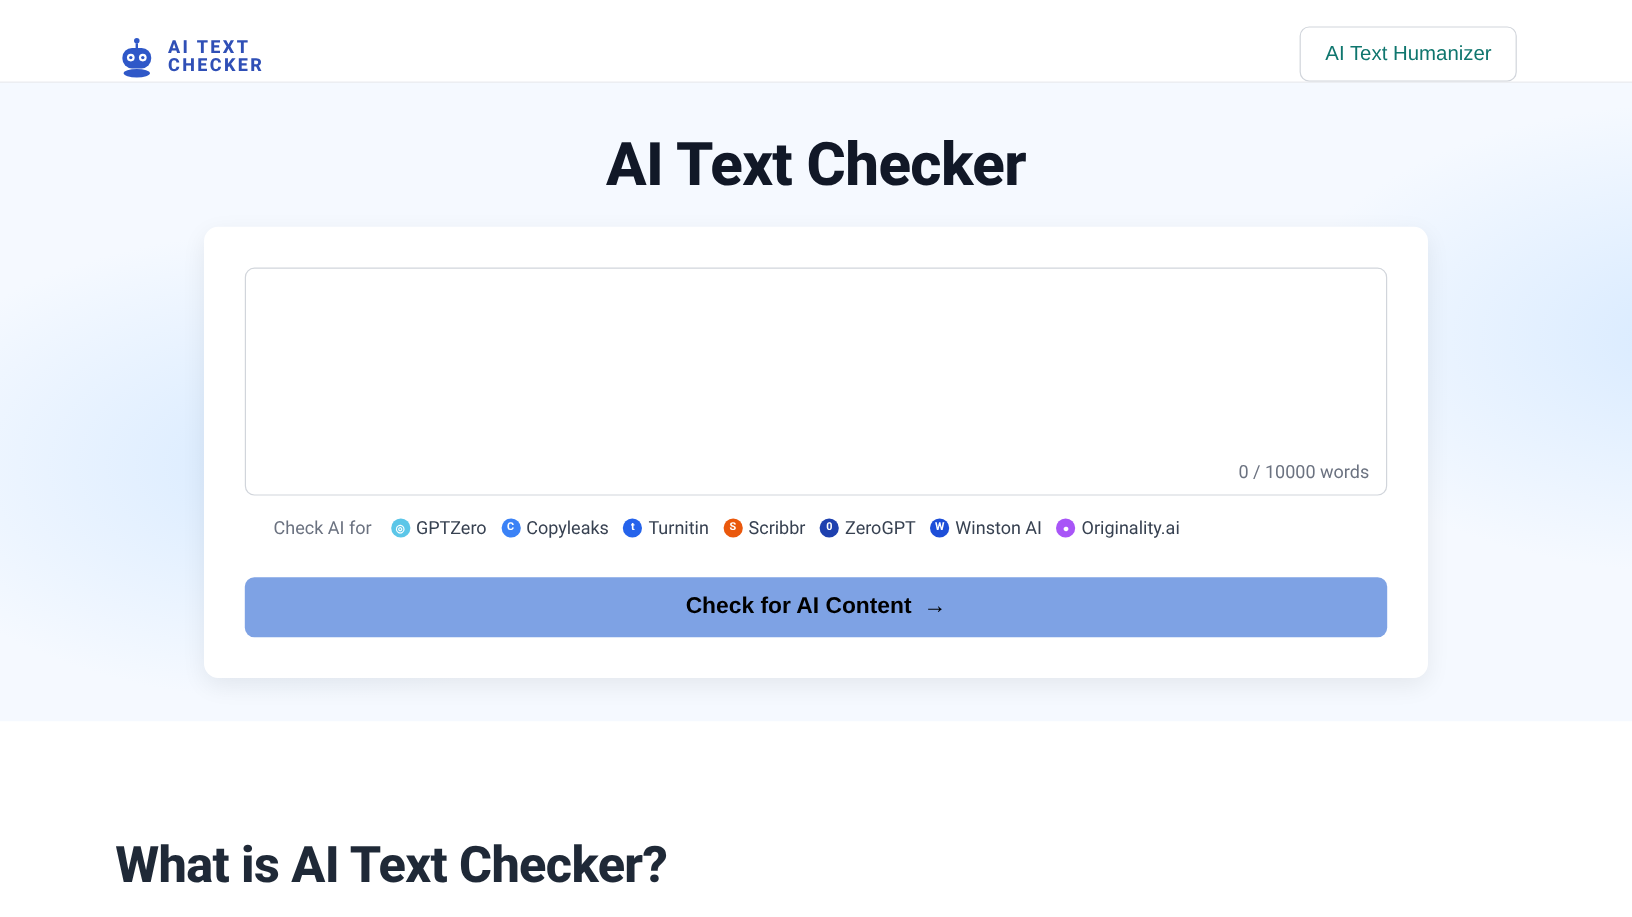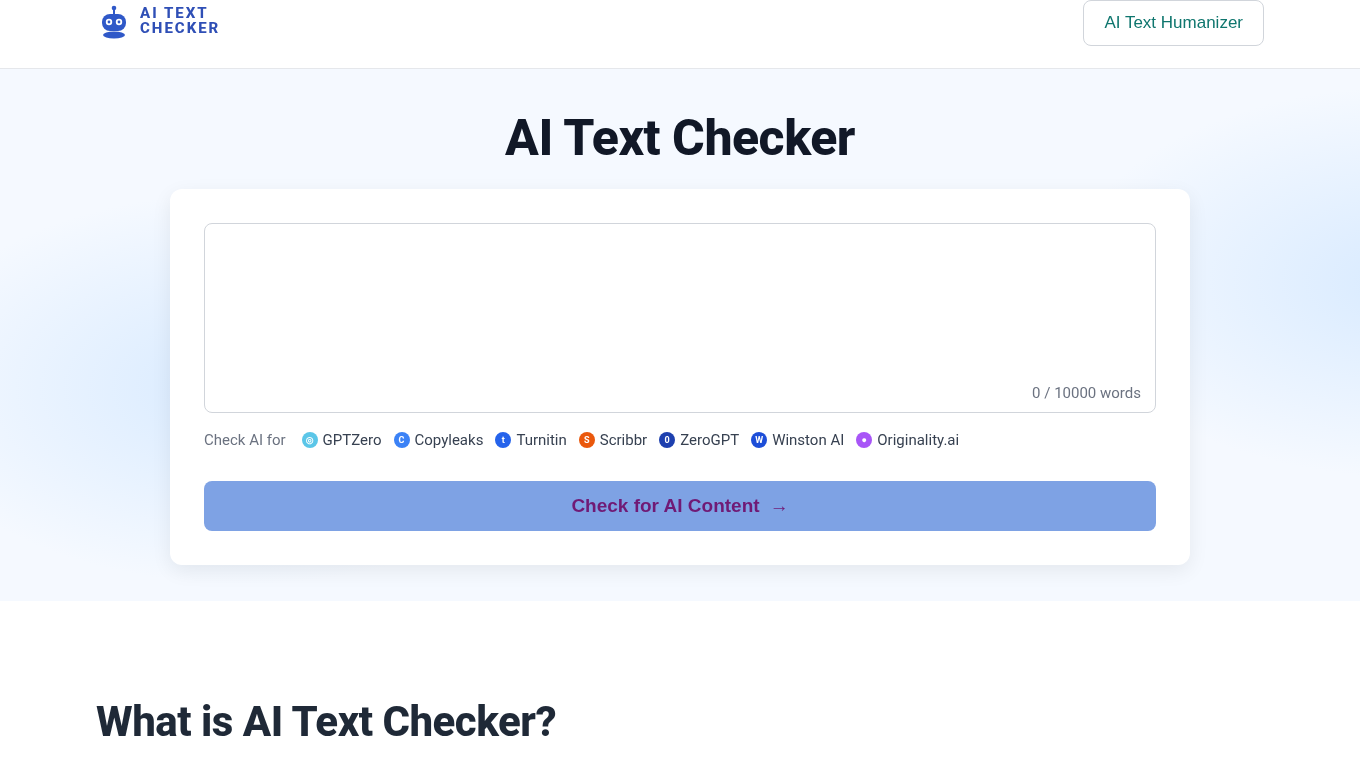--- a/index.html
+++ b/index.html
@@ -10,21 +10,21 @@
     width: 1360px;
     height: 764px;
     overflow: hidden;
   }
 
   
   .header {
     height: 69px;
     border-bottom: 1px solid #e5e7eb;
     display: flex;
-    align-items: flex-start;
+    align-items: flex-end;
     justify-content: space-between;
     padding: 0 96px 0 96px;
   }
 
   .logo {
     display: flex;
     align-items: center;
     gap: 8px;
     height: 42px;
   }
@@ -136,20 +136,21 @@
   }
 
   .detectors-row {
     display: flex;
     align-items: center;
     gap: 12px;
     margin-top: 18px;
     font-size: 15px;
     color: #6b7280;
     flex-wrap: wrap;
+    margin-left: 24px;
   }
   .detectors-row .label {
     color: #6b7280;
     margin-right: 4px;
   }
   .det {
     display: inline-flex;
     align-items: center;
     gap: 5px;
     color: #374151;
@@ -163,21 +164,21 @@
     justify-content: center;
     font-size: 9px;
     font-weight: 700;
     color: #ffffff;
   }
 
   .check-btn {
     width: 100%;
     margin-top: 32px;
     background: #7ea2e4;
-    color: #701a75;
+    color: #000000;
     border: none;
     border-radius: 8px;
     padding: 14px 0;
     font-size: 19px;
     font-weight: 600;
     cursor: not-allowed;
     display: flex;
     align-items: flex-end;
     justify-content: center;
     gap: 10px;

